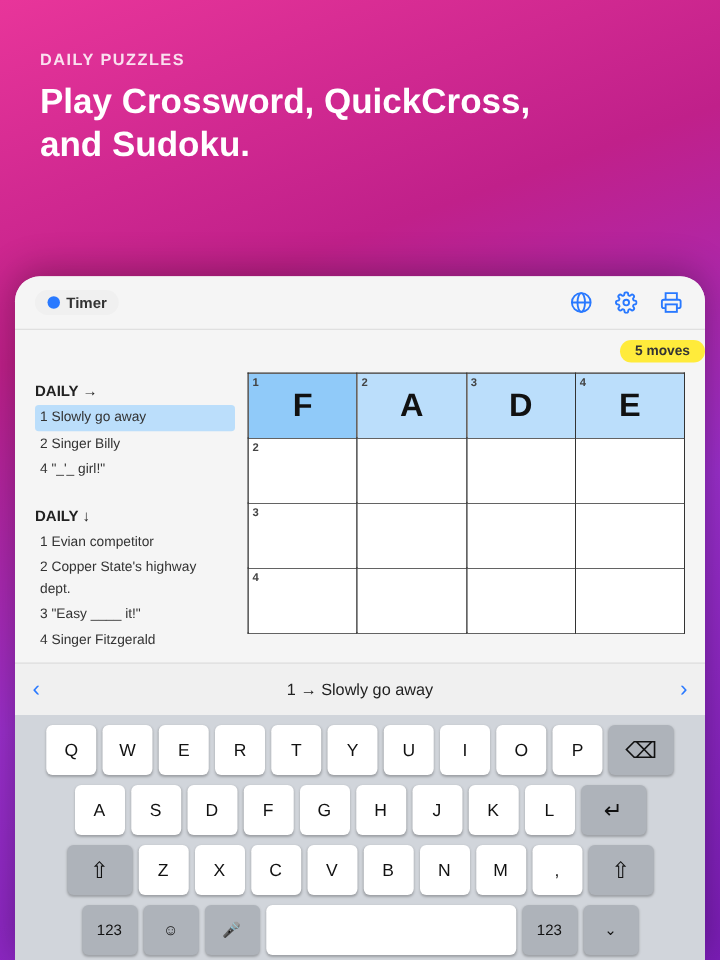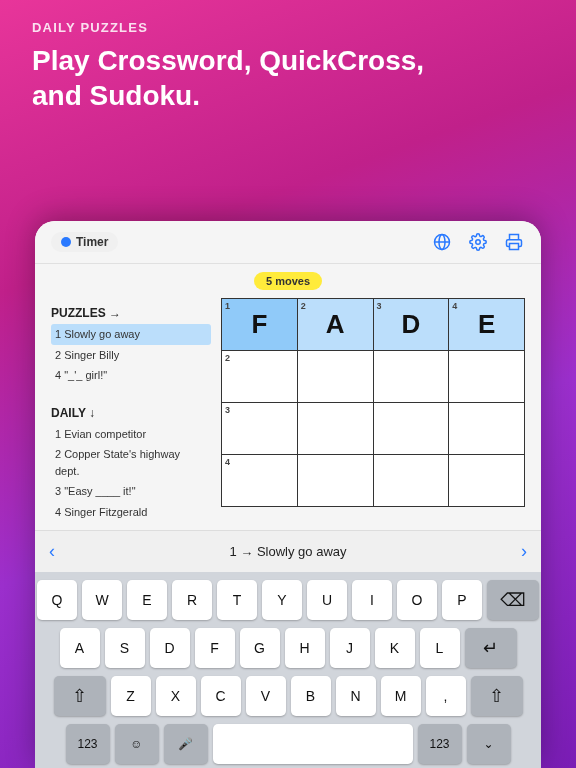--- a/index.html
+++ b/index.html
@@ -7,21 +7,21 @@
       width: 576px;
       height: 768px;
       overflow: hidden;
       font-family: -apple-system, BlinkMacSystemFont, 'Helvetica Neue', Arial, sans-serif;
       background: linear-gradient(160deg, #e8359a 0%, #c0208a 30%, #9b2fcc 60%, #7a1db5 100%);
       position: relative;
     }
 
     
     .marketing-section {
-      padding: 20px 32px 24px 32px;
+      padding: 40px 32px 24px 32px;
     }
     .marketing-label {
       color: rgba(255,255,255,0.85);
       font-size: 13px;
       font-weight: 600;
       letter-spacing: 1.2px;
       text-transform: uppercase;
       margin-bottom: 8px;
     }
     .marketing-title {
@@ -30,21 +30,21 @@
       font-weight: 700;
       line-height: 1.25;
     }
 
     
     .device-frame {
       position: absolute;
       bottom: 0;
       left: 50%;
       transform: translateX(-50%);
-      width: 506px;
+      width: 552px;
       background: #f5f5f5;
       border-radius: 20px 20px 0 0;
       overflow: hidden;
       box-shadow: 0 -4px 30px rgba(0,0,0,0.3);
     }
 
     
     .app-topbar {
       background: #f5f5f5;
       display: flex;
@@ -92,21 +92,21 @@
       background: #ffeb3b;
       color: #333;
       font-size: 11px;
       font-weight: 700;
       padding: 3px 12px;
       border-radius: 20px;
       display: inline-block;
       margin: 8px auto 4px auto;
     }
     .moves-container {
-      text-align: center;
+      text-align: right;
     }
 
     
     .puzzle-area {
       display: flex;
       flex-direction: row;
       padding: 4px 16px 8px 16px;
       gap: 10px;
     }
 
@@ -290,21 +290,21 @@
     </div>
   </div>
 
   <div class="moves-container">
     <span class="moves-badge">5 moves</span>
   </div>
 
   <div class="puzzle-area">
 
     <div class="clues-panel">
-      <div class="clue-section-header">PUZZLES →</div>
+      <div class="clue-section-header">DAILY →</div>
       <div class="clue-item active">1 Slowly go away</div>
       <div class="clue-item">2 Singer Billy</div>
       <div class="clue-item">4 "_'_ girl!"</div>
 
       <div class="clue-section-header" style="margin-top:20px">DAILY ↓</div>
       <div class="clue-item">1 Evian competitor</div>
       <div class="clue-item">2 Copper State's highway dept.</div>
       <div class="clue-item">3 "Easy ____ it!"</div>
       <div class="clue-item">4 Singer Fitzgerald</div>
     </div>

